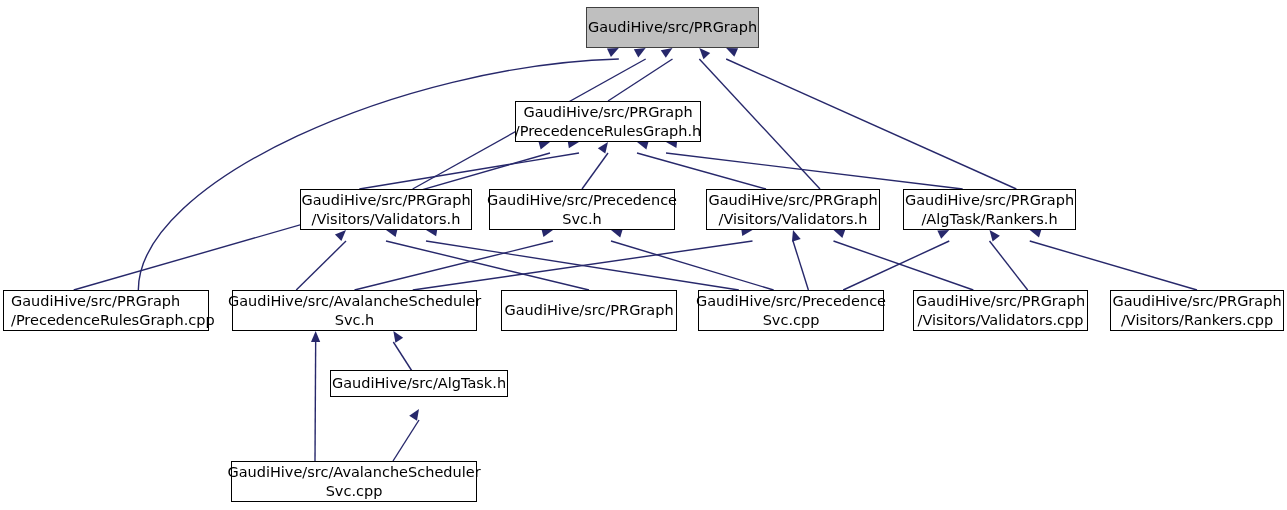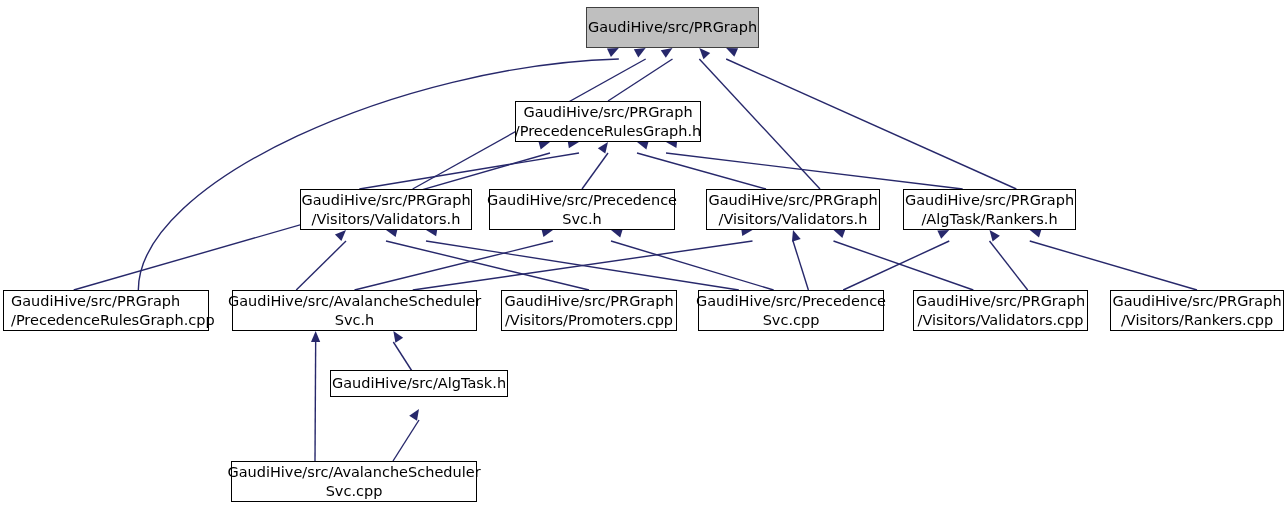--- a/index.html
+++ b/index.html
@@ -108,20 +108,20 @@
     </svg>
   <div id="node-layer">
       <div class="node root" style="left: 586px; top: 7px; width: 173px; height: 41px;"><span class="node-line">GaudiHive/src/PRGraph</span></div>
       <div class="node" style="left: 515px; top: 101px; width: 186px; height: 41px;"><span class="node-line">GaudiHive/src/PRGraph</span><span class="node-line">/PrecedenceRulesGraph.h</span></div>
       <div class="node" style="left: 300px; top: 189px; width: 172px; height: 41px;"><span class="node-line">GaudiHive/src/PRGraph</span><span class="node-line">/Visitors/Validators.h</span></div>
       <div class="node" style="left: 489px; top: 189px; width: 186px; height: 41px;"><span class="node-line">GaudiHive/src/Precedence</span><span class="node-line">Svc.h</span></div>
       <div class="node" style="left: 706px; top: 189px; width: 174px; height: 41px;"><span class="node-line">GaudiHive/src/PRGraph</span><span class="node-line">/Visitors/Validators.h</span></div>
       <div class="node" style="left: 903px; top: 189px; width: 173px; height: 41px;"><span class="node-line">GaudiHive/src/PRGraph</span><span class="node-line">/AlgTask/Rankers.h</span></div>
       <div class="node lefttext" style="left: 3px; top: 290px; width: 206px; height: 41px;"><span class="node-line">GaudiHive/src/PRGraph</span><span class="node-line">/PrecedenceRulesGraph.cpp</span></div>
       <div class="node" style="left: 232px; top: 290px; width: 245px; height: 41px;"><span class="node-line">GaudiHive/src/AvalancheScheduler</span><span class="node-line">Svc.h</span></div>
-      <div class="node" style="left: 501px; top: 290px; width: 176px; height: 41px;"><span class="node-line">GaudiHive/src/PRGraph</span><span class="node-line">/Visitors/Promoters.cpp</span></div>
+      <div class="node" style="left: 501px; top: 290px; width: 176px; height: 41px;"><span class="node-line">GaudiHive/src/PRGraph</span></div>
       <div class="node" style="left: 698px; top: 290px; width: 186px; height: 41px;"><span class="node-line">GaudiHive/src/Precedence</span><span class="node-line">Svc.cpp</span></div>
       <div class="node" style="left: 913px; top: 290px; width: 175px; height: 41px;"><span class="node-line">GaudiHive/src/PRGraph</span><span class="node-line">/Visitors/Validators.cpp</span></div>
       <div class="node" style="left: 1110px; top: 290px; width: 174px; height: 41px;"><span class="node-line">GaudiHive/src/PRGraph</span><span class="node-line">/Visitors/Rankers.cpp</span></div>
       <div class="node" style="left: 330px; top: 370px; width: 178px; height: 27px;"><span class="node-line">GaudiHive/src/AlgTask.h</span></div>
       <div class="node" style="left: 231px; top: 461px; width: 246px; height: 41px;"><span class="node-line">GaudiHive/src/AvalancheScheduler</span><span class="node-line">Svc.cpp</span></div>
     </div>
 </div>
 
 </body></html>

